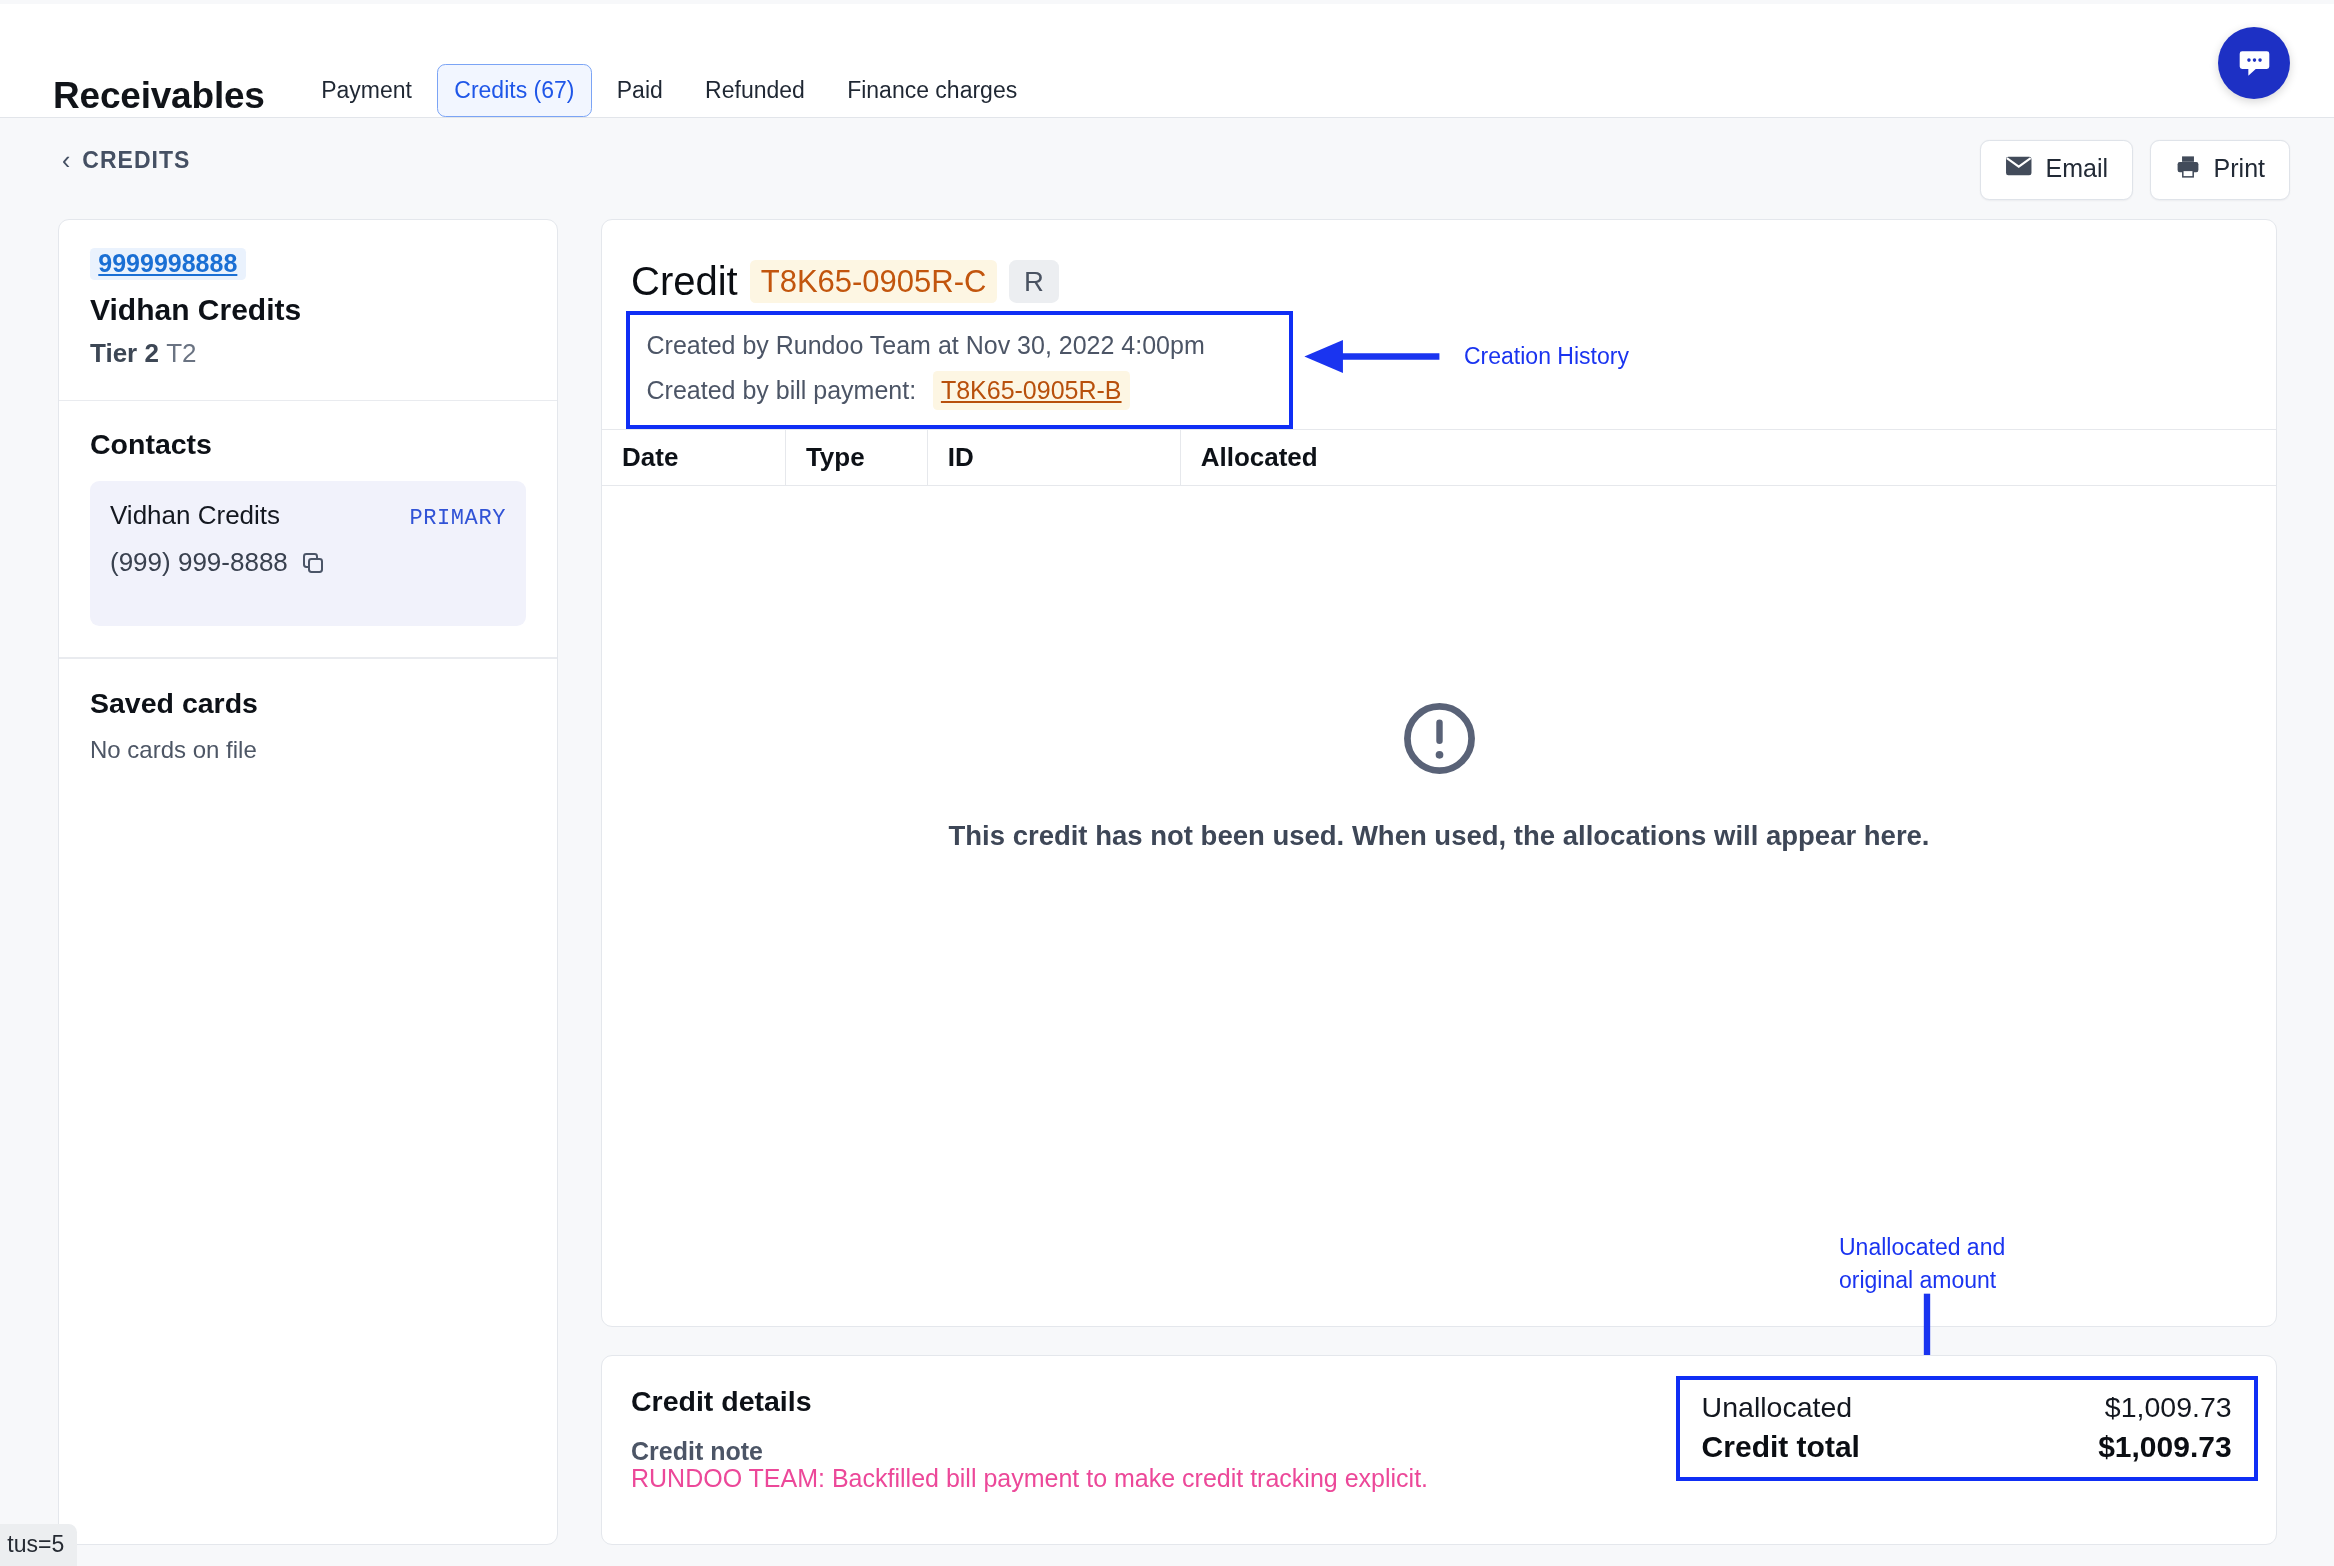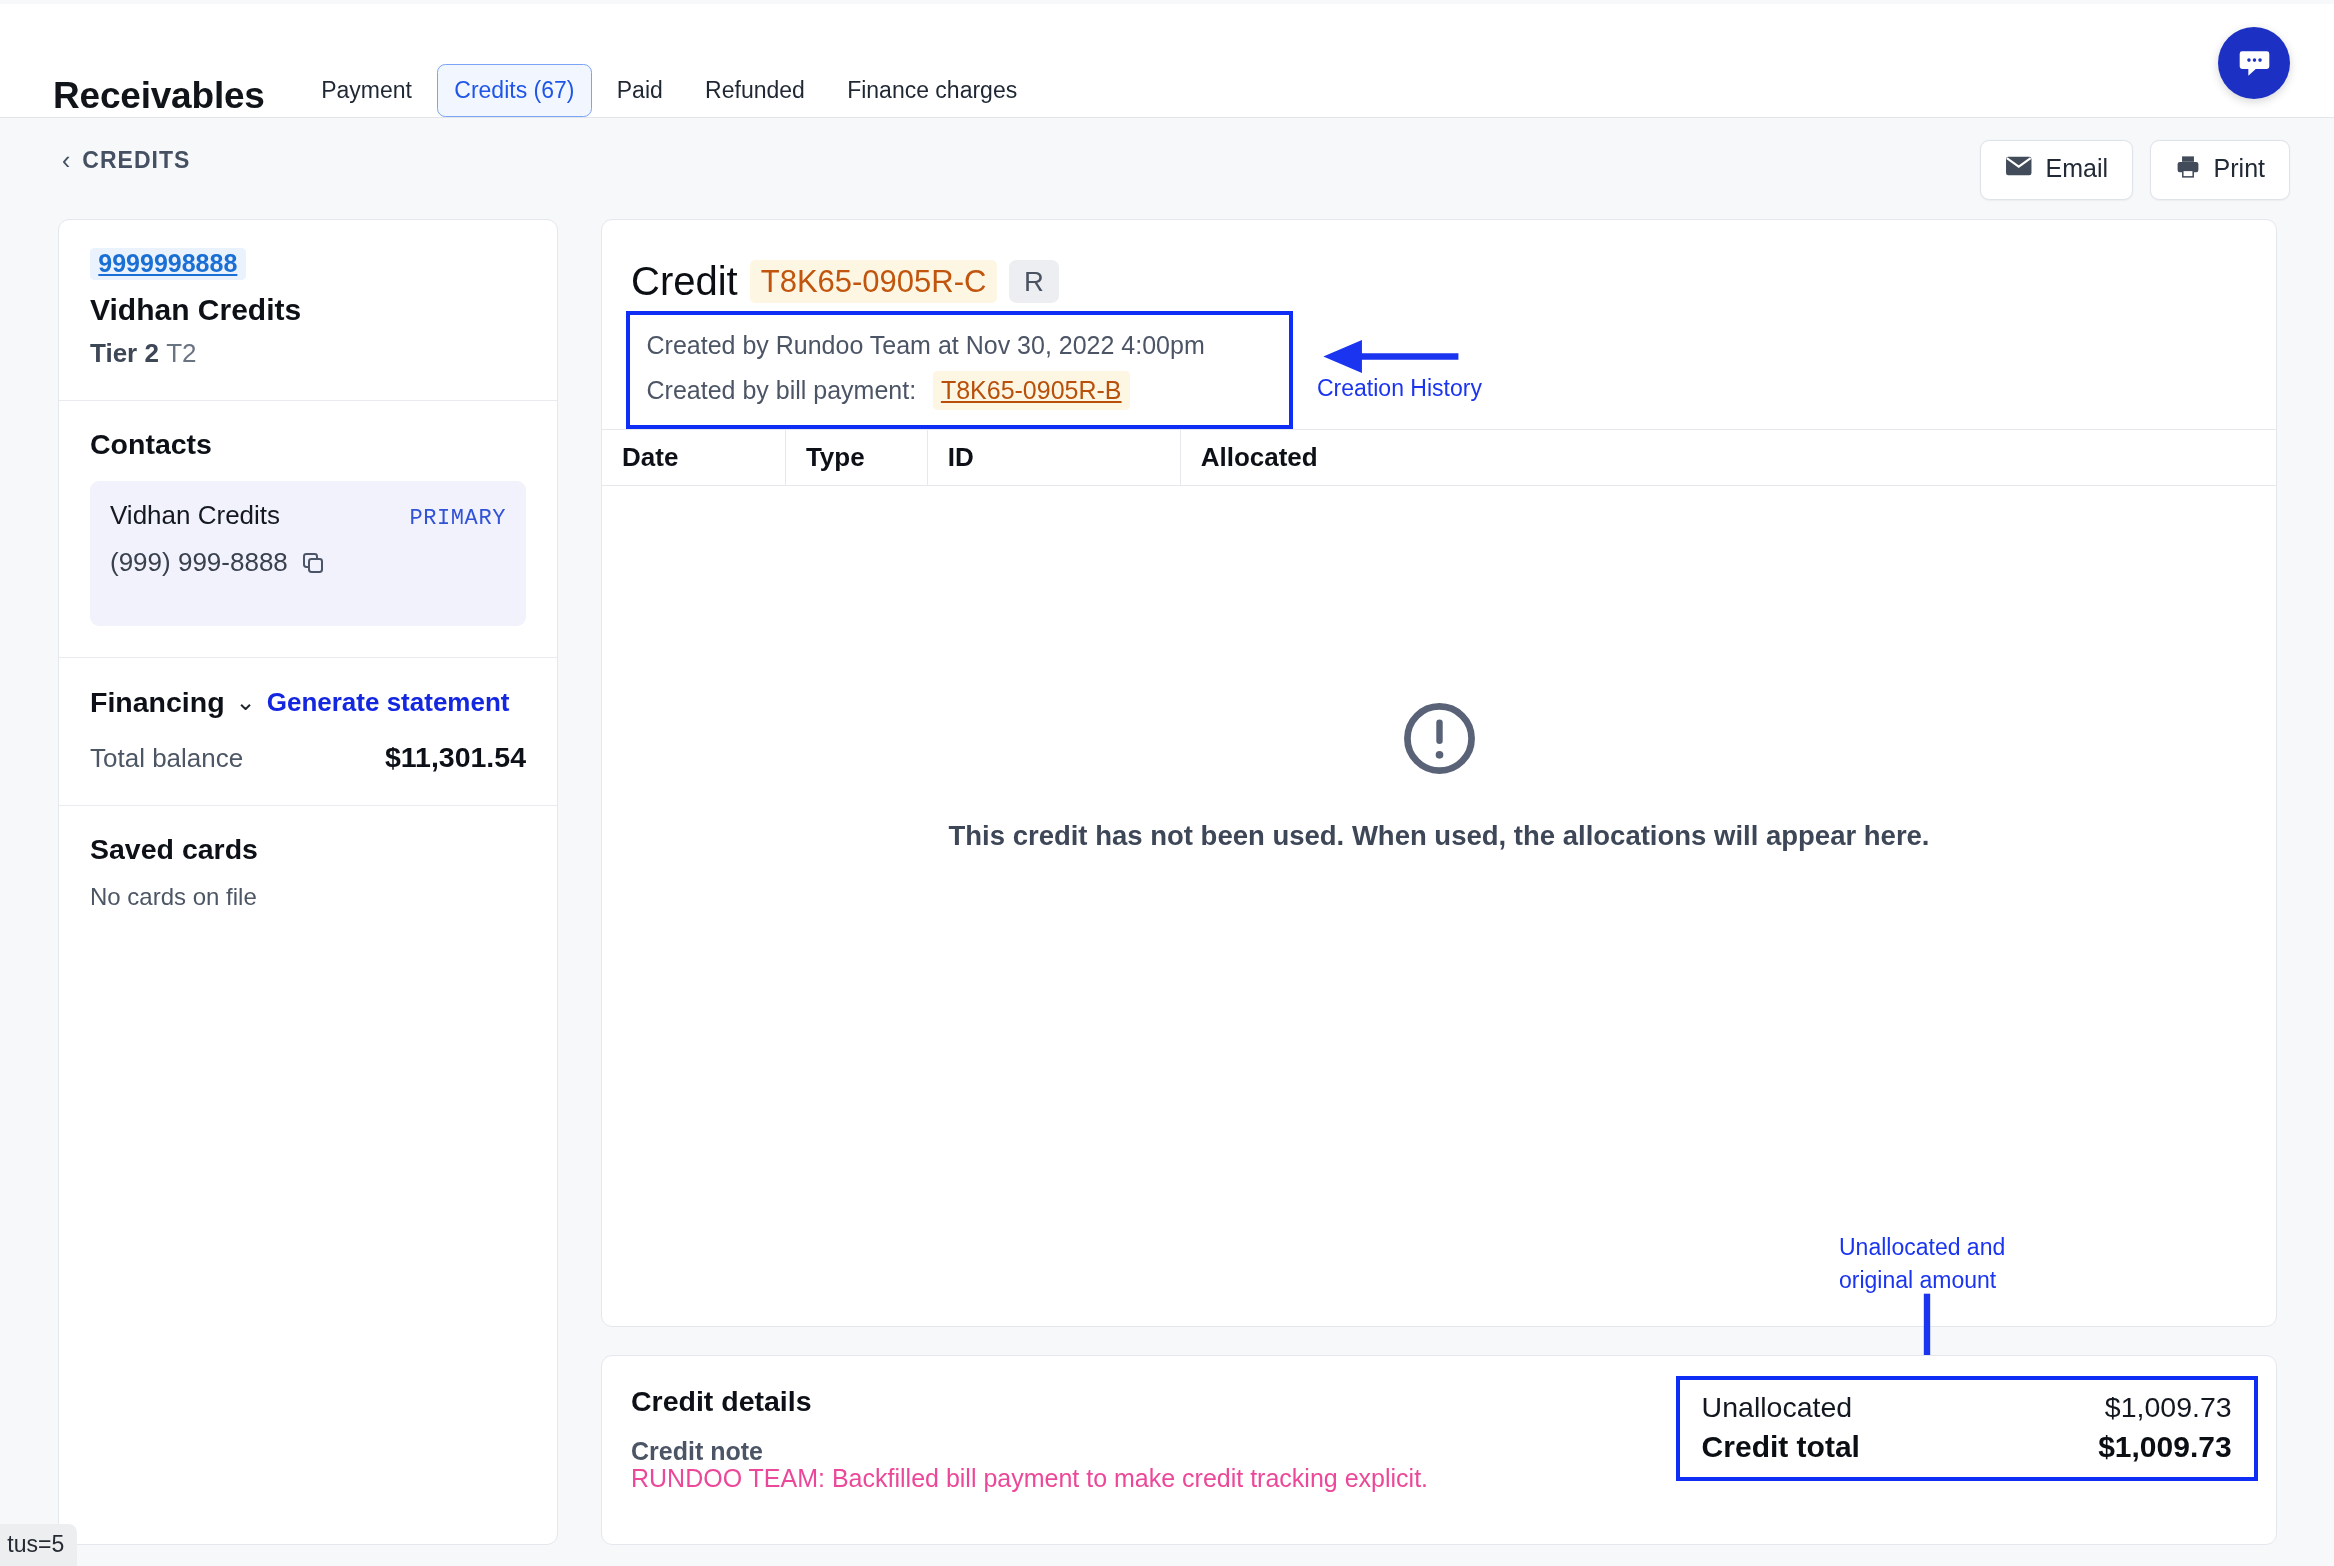--- a/index.html
+++ b/index.html
@@ -143,21 +143,21 @@
   .cb-line.second { display: flex; align-items: center; gap: 16.5px; margin-top: 7.3px; }
   .bill-link {
     background: #fdf6e3; color: #b8500c;
     text-decoration: underline; font-size: 25px;
     padding: 1.8px 8.3px; border-radius: 4.6px; cursor: pointer;
   }
 
   
   .anno-creation {
     position: absolute; left: 1297px; top: 338px;
-    display: flex; align-items: center; gap: 0; flex-direction: column;
+    display: flex; align-items: center; gap: 0;
   }
   .anno-text { color: #1a34f0; font-size: 23px; white-space: nowrap; }
 
   
   .tbl-head {
     position: absolute; left: 0; top: 209px; width: 1674px; height: 57px;
     border-top: 0.9px solid #e6e8ec; border-bottom: 0.9px solid #e6e8ec;
     display: flex; align-items: center;
   }
   .th {
@@ -293,31 +293,20 @@
             <rect x="3" y="3" width="13" height="13" rx="2.4" fill="none" stroke="#4b5567" stroke-width="2"></rect>
             <rect x="8" y="8" width="13" height="13" rx="2.4" fill="#f1f2fb" stroke="#4b5567" stroke-width="2"></rect>
           </svg>
         </span>
       </div>
     </div>
   </div>
 
   <div class="sb-divider"></div>
 
-  <div class="sb-sec">
-    <div class="fin-head">
-      <span class="sec-title">Financing</span>
-      <span class="chev-dn">⌄</span>
-      <span class="fin-link">Generate statement</span>
-    </div>
-    <div class="fin-row">
-      <span class="fin-label">Total balance</span>
-      <span class="fin-val">$11,301.54</span>
-    </div>
-  </div>
 
   <div class="sb-divider"></div>
 
   <div class="sb-sec">
     <div class="sec-title">Saved cards</div>
     <div class="nocards">No cards on file</div>
   </div>
 </div>
 
 <div class="main-card">

